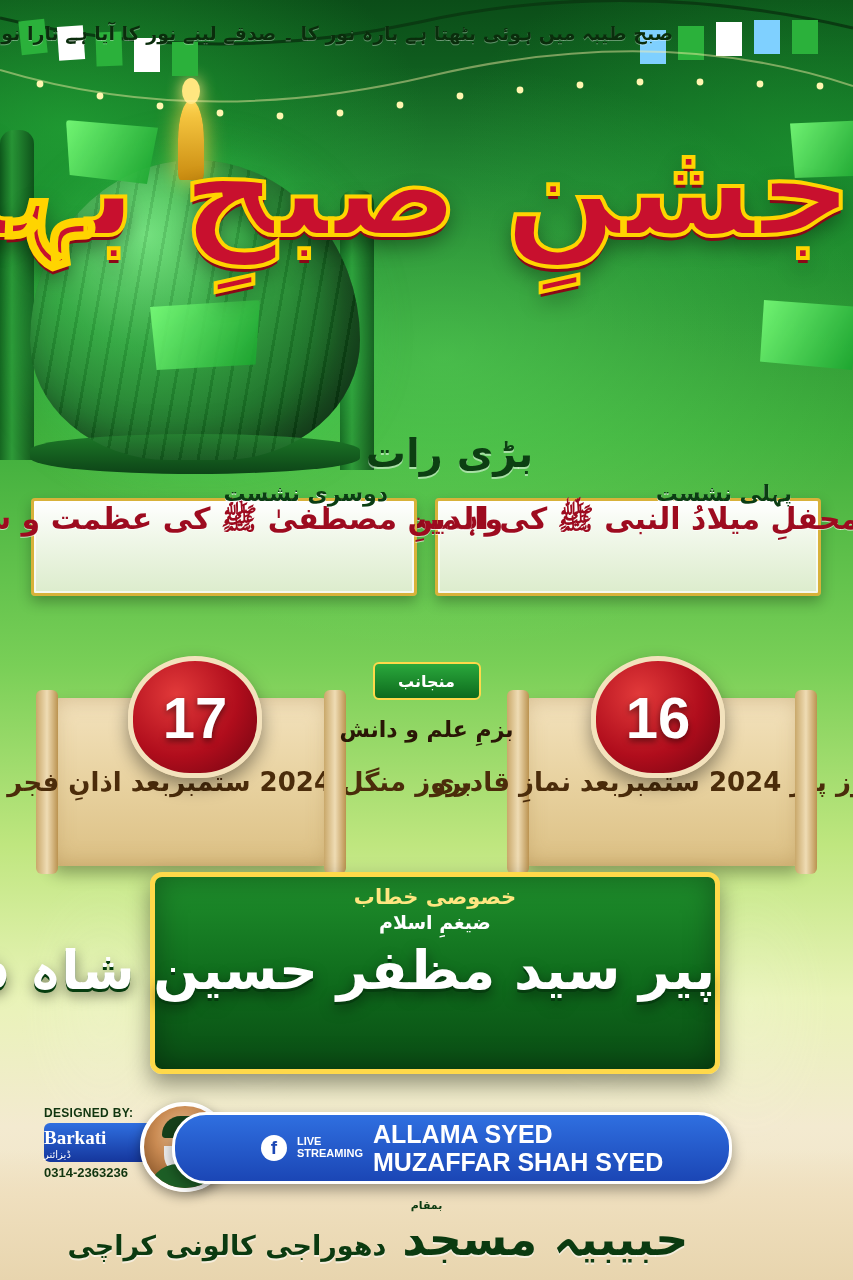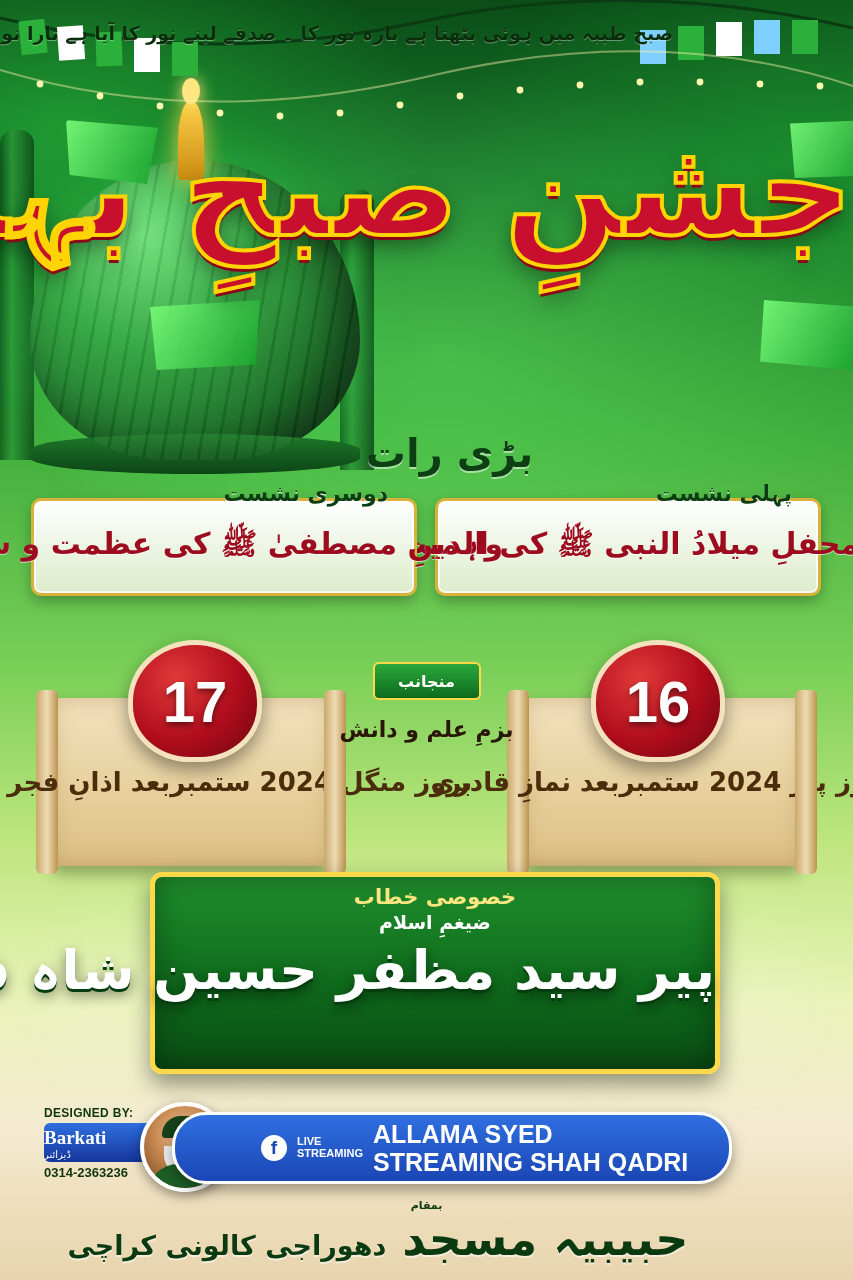--- a/index.html
+++ b/index.html
@@ -106,25 +106,25 @@
     font-size:40px;font-weight:bold;color:#0c3f12;
     text-shadow:0 2px 0 rgba(255,255,255,.5);
     padding-left:23px;
   }
   
   .sessions{
     position:absolute;top:498px;left:26px;width:800px;
     display:flex;flex-direction:row-reverse;gap:18px;justify-content:center;
   }
   .sess{
-    position:relative;width:380px;height:92px;border-radius:10px;
+    position:relative;width:380px;height:92px;border-radius:4px;
     background:linear-gradient(180deg,#ffffff 0%,#eef6e6 45%,#dceccc 100%);
     border:3px solid #d8b23a;
     box-shadow:0 6px 14px rgba(0,0,0,.28), inset 0 0 0 2px rgba(255,255,255,.7);
-    display:flex;align-items:center;justify-content:center;
+    display:flex;align-items:flex-start;justify-content:center;
   }
   .sess .label{
     position:absolute;top:-20px;right:26px;
     font-size:22px;font-weight:bold;color:#0a3d12;
     text-shadow:0 1px 0 #fff;
   }
   .sess .txt{
     font-size:30px;font-weight:bold;color:#9d0b1f;
     text-shadow:0 1px 0 rgba(255,255,255,.6);
     padding:0 10px;
@@ -147,21 +147,21 @@
   .scroll:before{left:-16px;}
   .scroll:after{right:-16px;}
   .scroll.left{left:52px;}
   .scroll.right{right:52px;}
   .scroll .s-txt{
     position:absolute;inset:14px 24px;
     display:flex;align-items:center;justify-content:center;text-align:center;
     color:#4b2c0b;font-size:26px;font-weight:bold;line-height:1.5;
   }
   .daybadge{
-    position:absolute;top:0;width:124px;height:112px;
+    position:absolute;top:16px;width:124px;height:112px;
     background:radial-gradient(circle at 35% 30%, #e23a3a 0%, #b00d1c 55%, #6d0411 100%);
     border-radius:50% 50% 46% 46%;
     border:5px solid #f3e2bd;
     box-shadow:0 8px 18px rgba(0,0,0,.4);
     display:flex;align-items:center;justify-content:center;
     color:#fff;font-size:58px;font-weight:bold;
     text-shadow:0 3px 6px rgba(0,0,0,.5);
   }
   .daybadge.left{left:128px;}
   .daybadge.right{right:128px;}
@@ -354,21 +354,21 @@
     <div class="robe"></div>
   </div>
   <div class="livebar">
     <div class="fb">f</div>
     <div class="livetag">
       <div>LIVE</div>
       <div>STREAMING</div>
     </div>
     <div class="livename">
       <div>ALLAMA SYED</div>
-      <div>STREAMING SHAH QADRI</div>
+      <div>MUZAFFAR SHAH SYED</div>
     </div>
   </div>
 
   <div class="mosque-top urdu">بمقام</div>
   <div class="mosque urdu">
     <span>حبیبیہ مسجد</span>
     <span class="small">دھوراجی کالونی کراچی</span>
   </div>
 
 </div>

